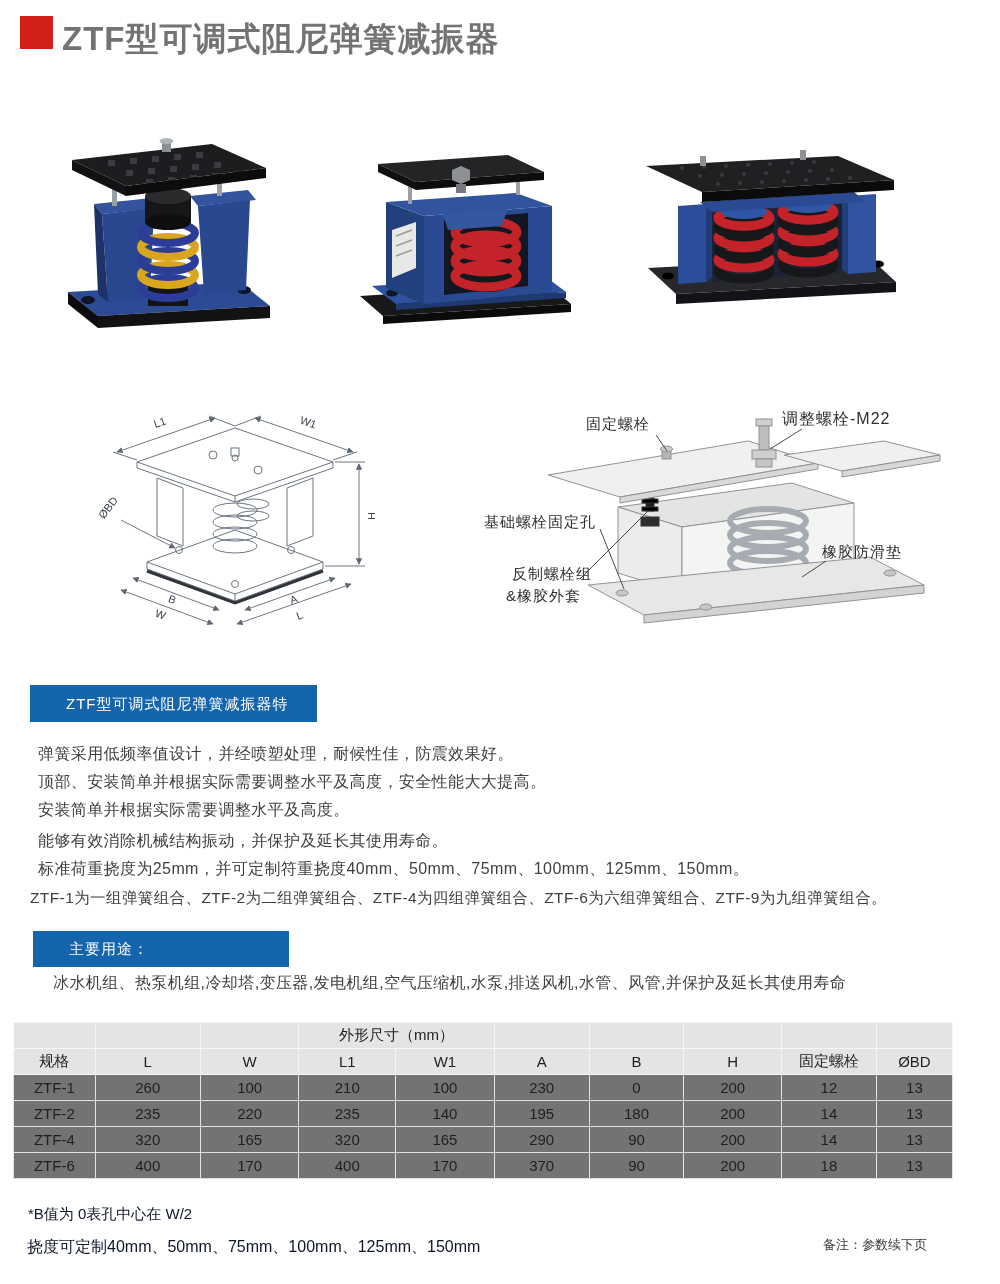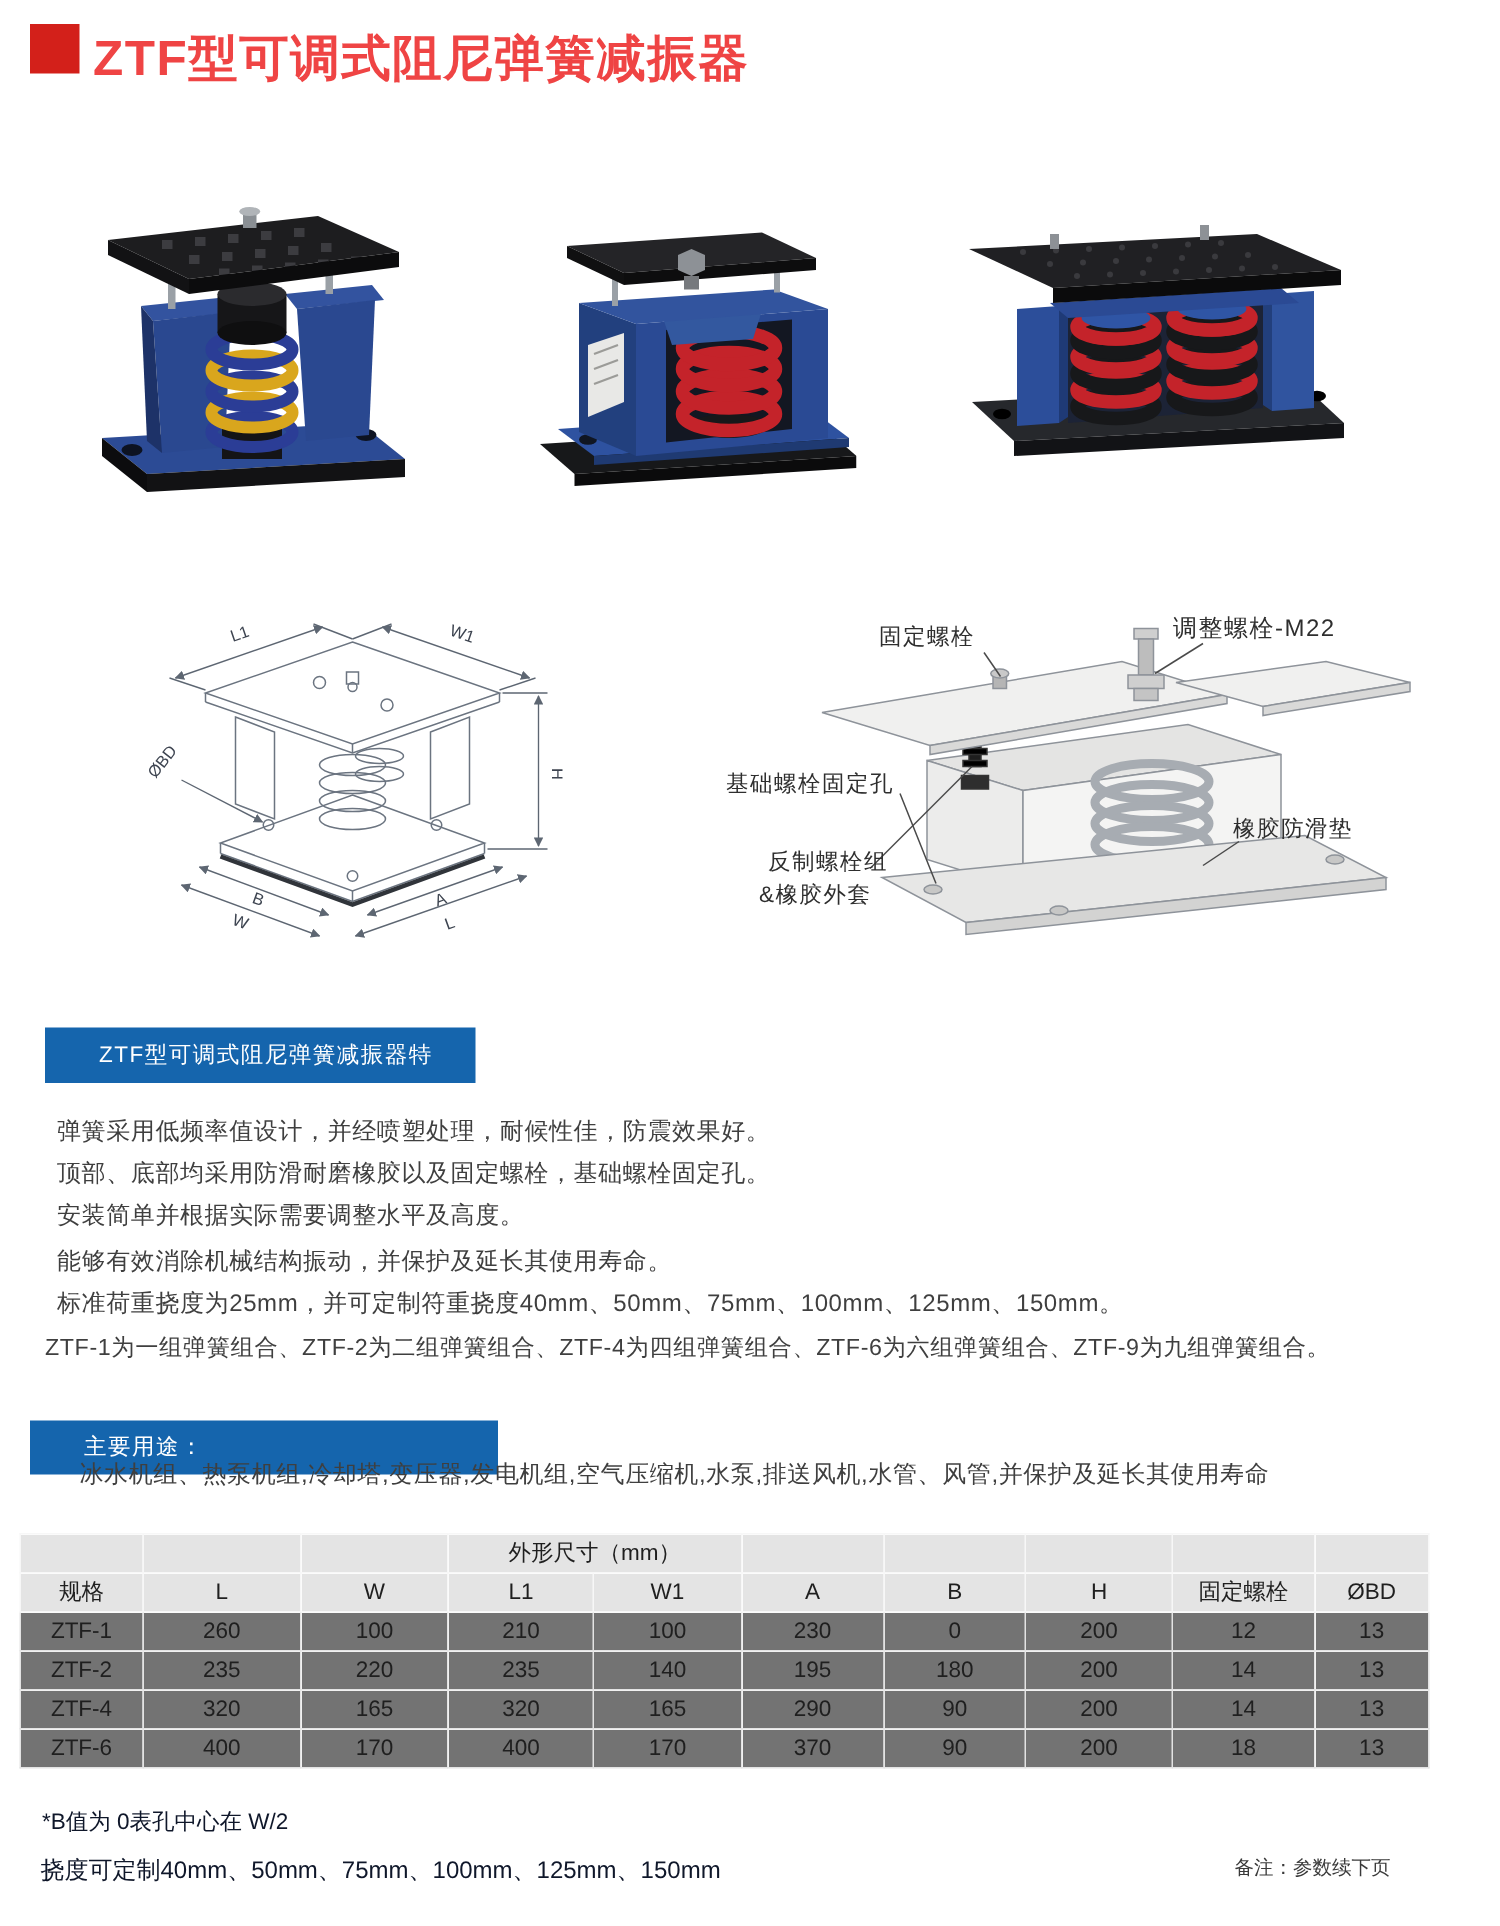--- a/index.html
+++ b/index.html
@@ -1,26 +1,26 @@
 <!DOCTYPE html>
 <html><head>
 <meta charset="utf-8">
 <style>
   html,body{margin:0;padding:0;background:#fff;}
   .page{position:relative;width:1000px;height:1284px;background:#ffffff;overflow:hidden;
         font-family:"Liberation Sans","DejaVu Sans",sans-serif;}
   .abs{position:absolute;}
   
   .red-square{position:absolute;left:20px;top:16px;width:33px;height:33px;background:#d3201a;}
-  .page-title{position:absolute;left:62px;top:17px;font-size:33px;font-weight:bold;color:#ef4444;letter-spacing:1px;}
+  .page-title{position:absolute;left:62px;top:17px;font-size:33px;font-weight:bold;color:#737373;letter-spacing:1px;}
   
   .banner{position:absolute;background:#1565ad;color:#ffffff;font-size:15px;line-height:37px;
           padding-left:36px;box-sizing:border-box;letter-spacing:1px;}
   .banner1{left:30px;top:685px;width:287px;height:37px;}
-  .banner2{left:20px;top:931px;width:312px;height:36px;line-height:36px;margin-top:16px;}
+  .banner2{left:33px;top:931px;width:256px;height:36px;line-height:36px;}
   
   .tline{position:absolute;font-size:16px;color:#3f3f3f;white-space:nowrap;letter-spacing:0.4px;}
   
   .spec-table{position:absolute;left:13px;top:1022px;width:940px;border-collapse:collapse;
               table-layout:fixed;font-size:15px;color:#1f1f1f;}
   .spec-table td{text-align:center;height:25px;padding:0;overflow:hidden;}
   .spec-table tr.hrow td{background:#e4e4e4;border:1px solid #f7f7f7;}
   .spec-table tr.brow td{background:#737373;border:1px solid #e3e3e3;}
   
   .note{position:absolute;color:#0f172a;white-space:nowrap;}
@@ -306,21 +306,21 @@
     <div class="callout" style="left:136px;top:20px">固定螺栓</div>
     <div class="callout" style="left:332px;top:14px;font-size:16px">调整螺栓-M22</div>
     <div class="callout" style="left:34px;top:118px">基础螺栓固定孔</div>
     <div class="callout" style="left:62px;top:170px">反制螺栓组</div>
     <div class="callout" style="left:56px;top:192px">&amp;橡胶外套</div>
     <div class="callout" style="left:372px;top:148px">橡胶防滑垫</div>
   </div>
 
   <div class="banner banner1">ZTF型可调式阻尼弹簧减振器特性：</div>
   <div class="tline" style="left:38px;top:744px">弹簧采用低频率值设计，并经喷塑处理，耐候性佳，防震效果好。</div>
-  <div class="tline" style="left:38px;top:772px">顶部、底部均采用防滑耐磨橡胶以及固定螺栓，基础螺栓固定孔。</div>
+  <div class="tline" style="left:38px;top:772px">顶部、安装简单并根据实际需要调整水平及高度，安全性能大大提高。</div>
   <div class="tline" style="left:38px;top:800px">安装简单并根据实际需要调整水平及高度。</div>
   <div class="tline" style="left:38px;top:831px">能够有效消除机械结构振动，并保护及延长其使用寿命。</div>
   <div class="tline" style="left:38px;top:859px">标准荷重挠度为25mm，并可定制符重挠度40mm、50mm、75mm、100mm、125mm、150mm。</div>
   <div class="tline" style="left:30px;top:888px;font-size:15.5px">ZTF-1为一组弹簧组合、ZTF-2为二组弹簧组合、ZTF-4为四组弹簧组合、ZTF-6为六组弹簧组合、ZTF-9为九组弹簧组合。</div>
 
   <div class="banner banner2">主要用途：</div>
   <div class="tline" style="left:53px;top:973px">冰水机组、热泵机组,冷却塔,变压器,发电机组,空气压缩机,水泵,排送风机,水管、风管,并保护及延长其使用寿命</div>
 
   <table class="spec-table">
     <colgroup>

